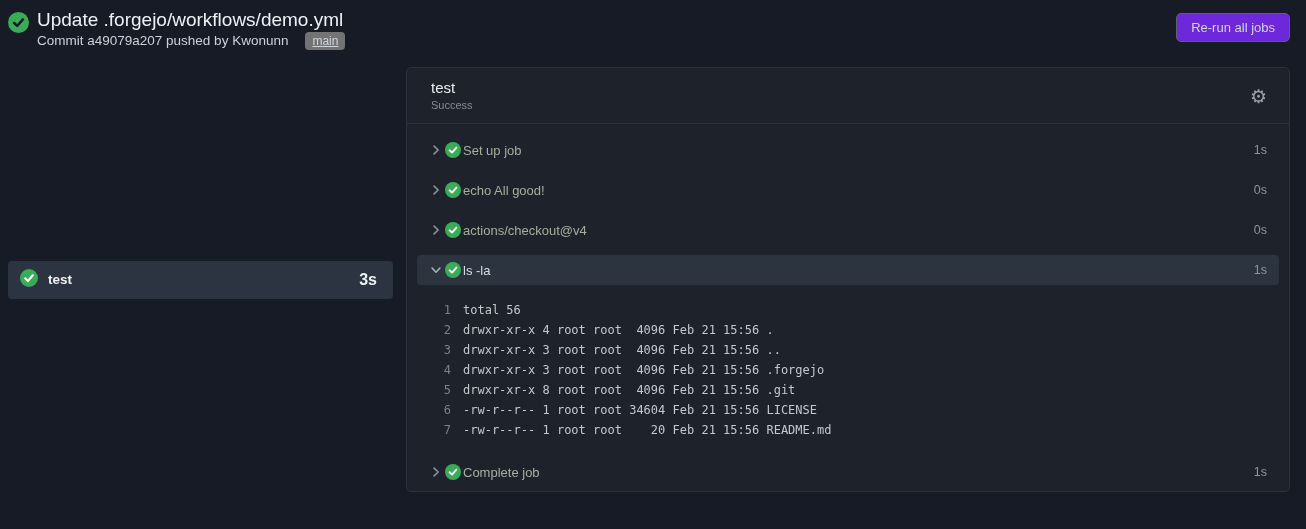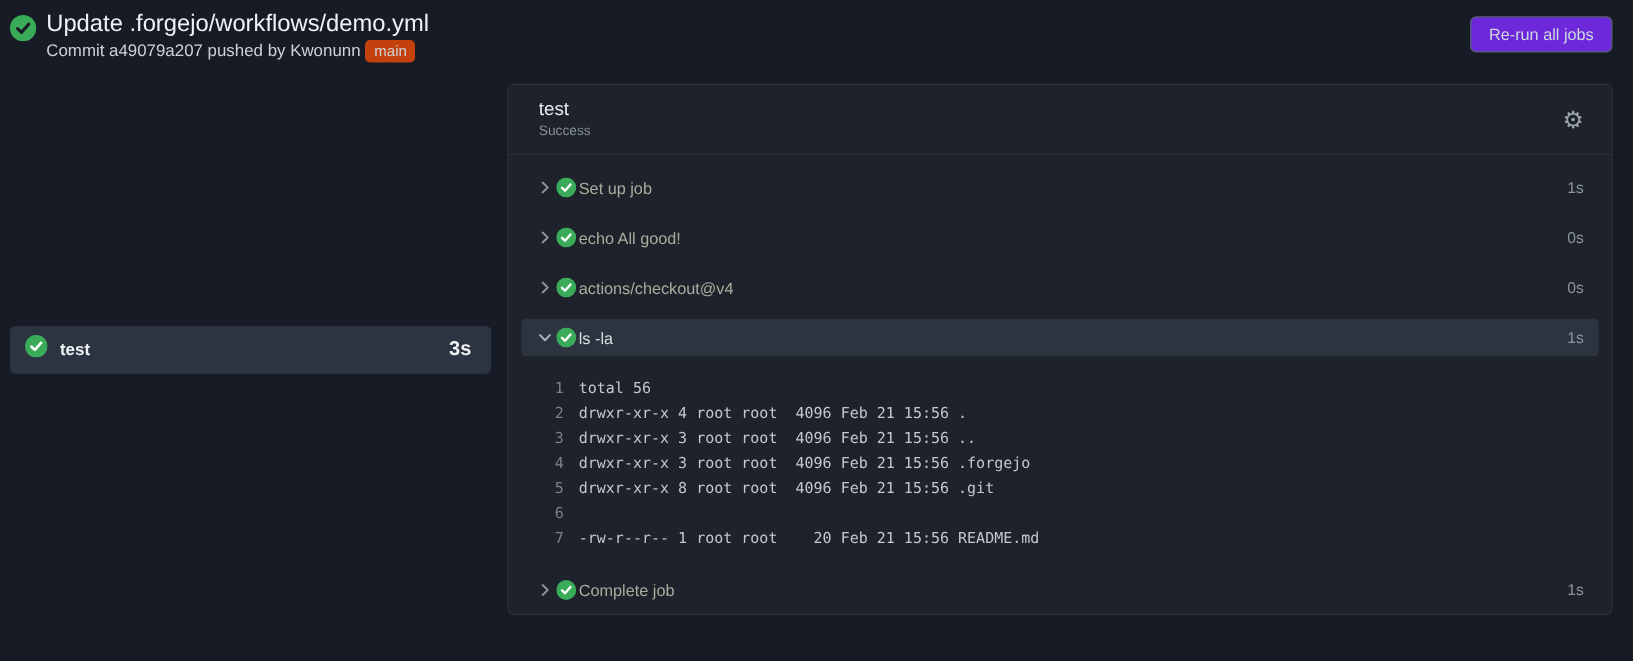--- a/index.html
+++ b/index.html
@@ -11,24 +11,24 @@
   }
 
   
   .top {
     display:flex; justify-content:space-between; align-items:flex-start;
     padding:9px 16px 0 8px; margin-bottom:16px;
   }
   .run-info { display:flex; gap:8px; }
   .run-status-icon { margin-top:3px; flex:none; }
   .run-title { font-size:19px; line-height:22px; font-weight:400; color:#eef2f6; }
-  .run-meta { font-size:13.5px; line-height:20px; color:#ccd2d9; display:flex; align-items:center; gap:4px; }
+  .run-meta { font-size:13.5px; line-height:20px; color:#ccd2d9; display:flex; align-items:center; gap:17px; }
   .branch-badge {
-    background:#c2410c; color:#cfd5db; font-size:12px; line-height:16px;
-    padding:1px 7px; border-radius:4px; display:inline-block; cursor:pointer;
+    background:#737373; color:#cfd5db; font-size:12px; line-height:16px;
+    padding:1px 7px; border-radius:4px; display:inline-block; cursor:pointer;text-decoration:underline;
   }
   .rerun-btn {
     margin-top:4px;
     background:#6d28d9; border:1px solid #596270; border-radius:5px;
     color:#cdd9e5; font-size:13px; font-family:inherit;
     padding:6px 14px; cursor:pointer;
   }
 
   
   .content { display:flex; gap:13px; padding:0 16px 0 8px; align-items:center; }
@@ -196,20 +196,21 @@
           <div class="log-line">
     <span class="log-num">4</span>
     <span class="log-text">drwxr-xr-x 3 root root  4096 Feb 21 15:56 .forgejo</span>
   </div>
           <div class="log-line">
     <span class="log-num">5</span>
     <span class="log-text">drwxr-xr-x 8 root root  4096 Feb 21 15:56 .git</span>
   </div>
           <div class="log-line">
     <span class="log-num">6</span>
+    <span class="log-text">-rw-r--r-- 1 root root 34604 Feb 21 15:56 LICENSE</span>
   </div>
           <div class="log-line">
     <span class="log-num">7</span>
     <span class="log-text">-rw-r--r-- 1 root root    20 Feb 21 15:56 README.md</span>
   </div>
         </div>
         <div class="step-row">
     <span class="chev chev-right">
       <svg viewBox="0 0 16 16" width="14" height="14">
               <path d="M5.8 3.5 L10.5 8 L5.8 12.5" stroke="#8b949e" stroke-width="1.8" fill="none" stroke-linecap="round" stroke-linejoin="round"></path>

